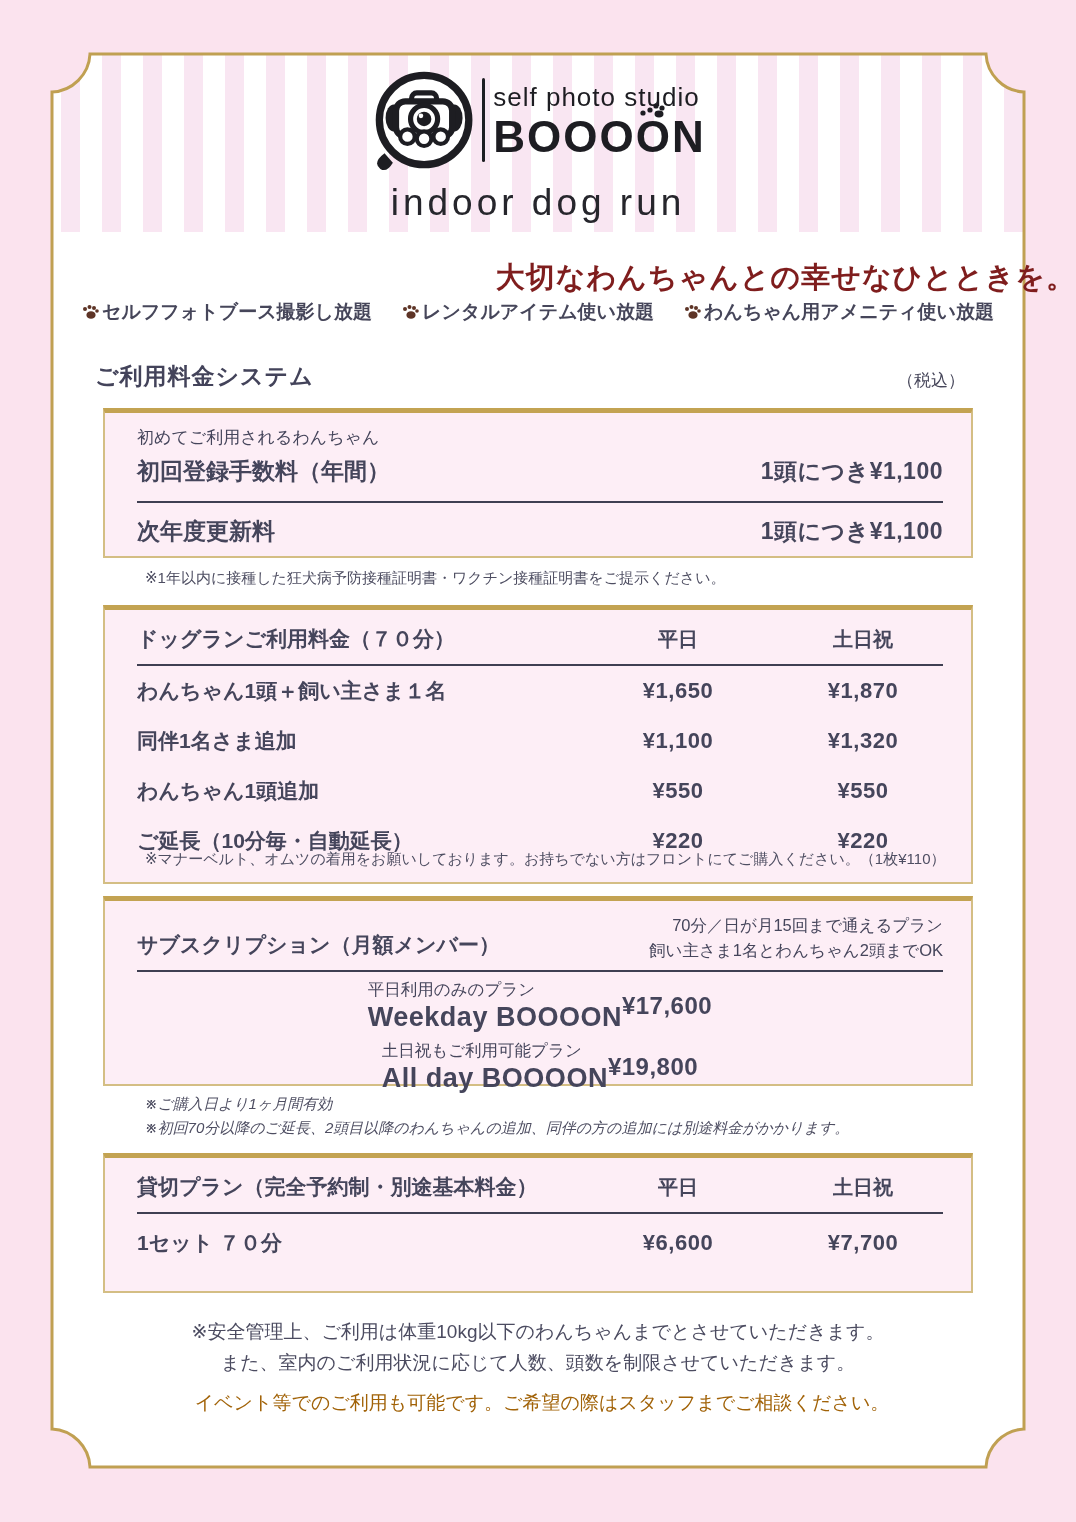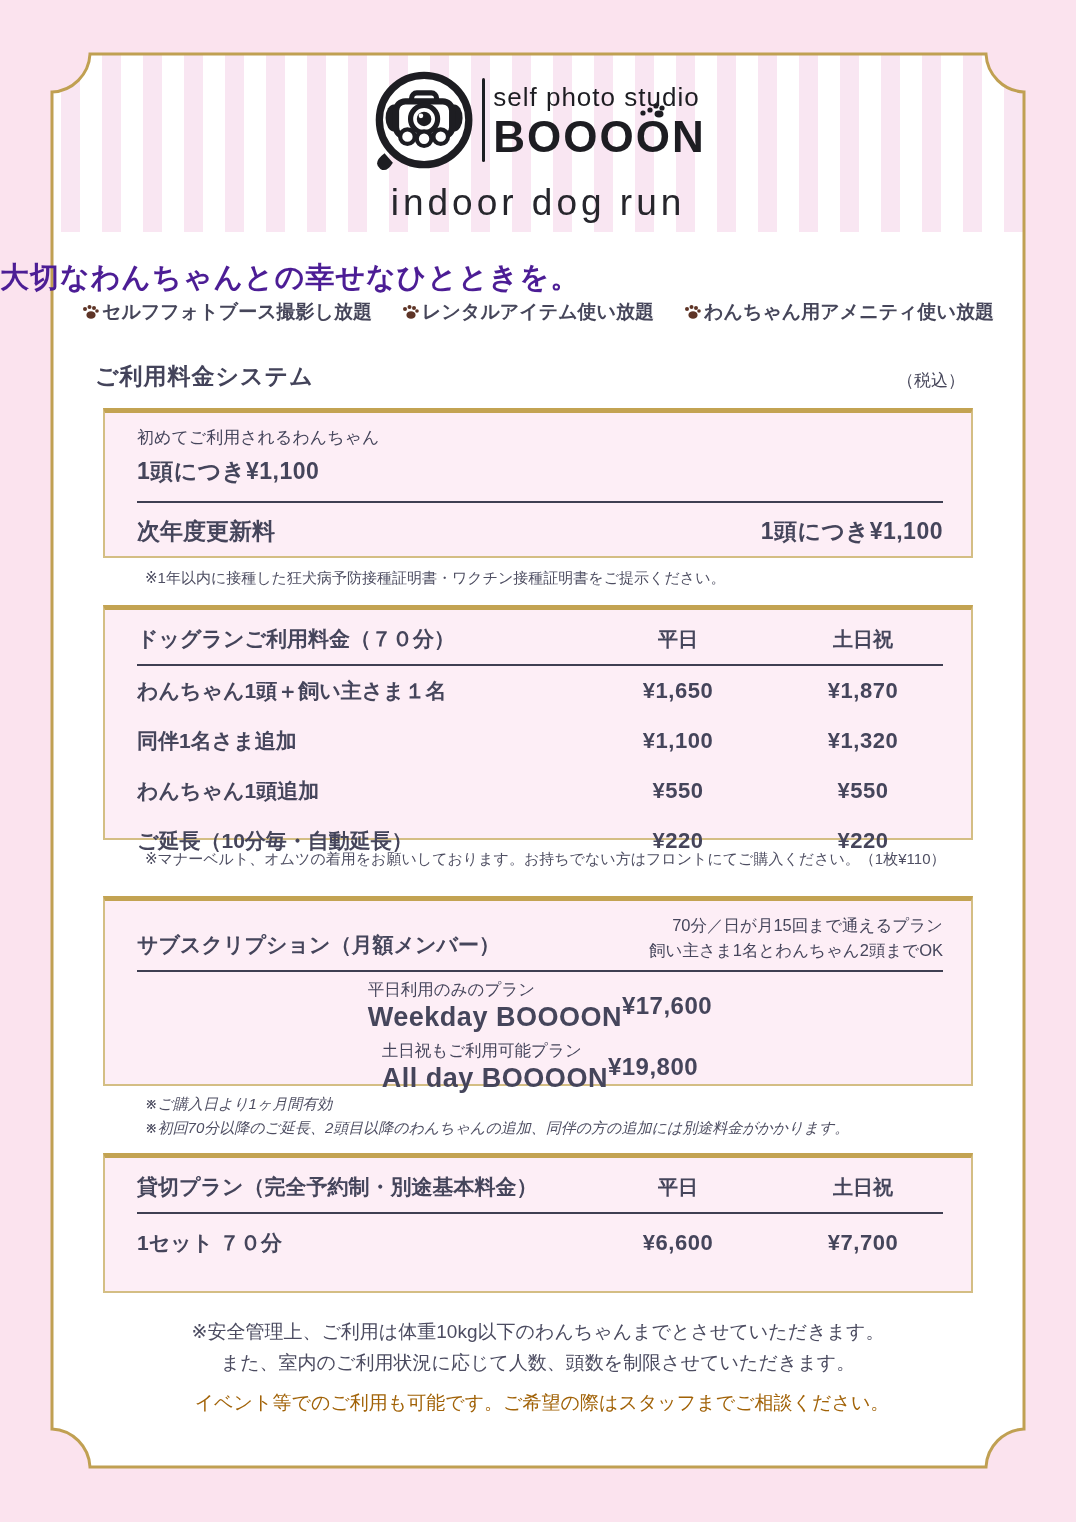--- a/index.html
+++ b/index.html
@@ -21,22 +21,22 @@
   .logo-mark{width:104px;height:104px;}
   .logo-divider{width:3px;height:84px;background:#1d1d22;border-radius:2px;}
   .logo-text{display:flex;flex-direction:column;align-items:flex-start;}
   .studio-line{font-size:26px;letter-spacing:1px;color:#1d1d22;font-weight:500;}
   .brand-line{font-size:44px;font-weight:800;letter-spacing:2px;color:#1d1d22;line-height:1.0;margin-top:2px;display:flex;align-items:flex-end;}
   .o-paw{position:relative;display:inline-block;}
   .o-paw svg{position:absolute;left:4px;top:-13px;width:26px;height:16px;}
   .subtitle-line{font-size:37px;letter-spacing:4px;color:#26262c;margin-top:10px;font-weight:500;}
 
   
-  .tagline{position:absolute;left:0;top:258px;width:100%;text-align:left;
-    font-size:29px;font-weight:bold;color:#4c1d95;letter-spacing:1px;}
+  .tagline{position:absolute;left:0;top:258px;width:100%;text-align:right;
+    font-size:29px;font-weight:bold;color:#7f1d1d;letter-spacing:1px;}
   .features{position:absolute;left:0;top:299px;width:100%;display:flex;justify-content:center;gap:30px;}
   .feature{display:flex;align-items:center;gap:3px;font-size:19px;font-weight:bold;color:#46465a;}
   .paw-ico{width:17px;height:16px;flex:0 0 auto;}
 
   
   .section-head{position:absolute;left:95px;right:111px;top:361px;display:flex;justify-content:space-between;align-items:flex-end;}
   .section-title{font-size:23px;font-weight:bold;color:#43435a;letter-spacing:1px;}
   .tax-note{font-size:17px;color:#46465a;}
 
   
@@ -55,21 +55,21 @@
   .t-reg .dark-line{margin-top:14px;}
   .t-reg .r2{margin-top:13px;}
 
   
   .gtable{padding:15px 28px 0 32px;}
   .grow{display:grid;grid-template-columns:1fr 210px 160px;align-items:center;}
   .grow .glabel{font-size:21px;font-weight:bold;}
   .grow .gcol{font-size:20px;font-weight:bold;text-align:center;}
   .grow .gprice{font-size:22px;font-weight:bold;text-align:center;letter-spacing:0.5px;}
   .gtable .dark-line{margin-top:11px;}
-  .t-dogrun{top:605px;height:235px;}
+  .t-dogrun{top:605px;height:279px;}
   .t-dogrun .datarow{padding:11px 0;}
   .t-dogrun .datarow .glabel{font-size:21px;}
   .t-priv{top:1153px;height:140px;}
   .t-priv .datarow{padding:15px 0;}
 
   
   .t-sub{top:896px;height:190px;padding:12px 28px 0 32px;}
   .sub-head{display:flex;justify-content:space-between;align-items:flex-end;}
   .sub-title{font-size:21px;font-weight:bold;padding-bottom:4px;}
   .sub-info{text-align:right;font-size:16.5px;font-weight:normal;color:#45455b;line-height:1.5;margin-left:24px;}
@@ -187,20 +187,21 @@
     </div>
 
     <div class="section-head">
       <span class="section-title">ご利用料金システム</span>
       <span class="tax-note">（税込）</span>
     </div>
 
     <div class="ptable t-reg">
       <div class="small-note">初めてご利用されるわんちゃん</div>
       <div class="reg-row r1">
+        <span class="lab">初回登録手数料（年間）</span>
         <span class="val">1頭につき¥1,100</span>
       </div>
       <div class="dark-line"></div>
       <div class="reg-row r2">
         <span class="lab">次年度更新料</span>
         <span class="val">1頭につき¥1,100</span>
       </div>
     </div>
     <div class="footnote fn1">※1年以内に接種した狂犬病予防接種証明書・ワクチン接種証明書をご提示ください。</div>
 

